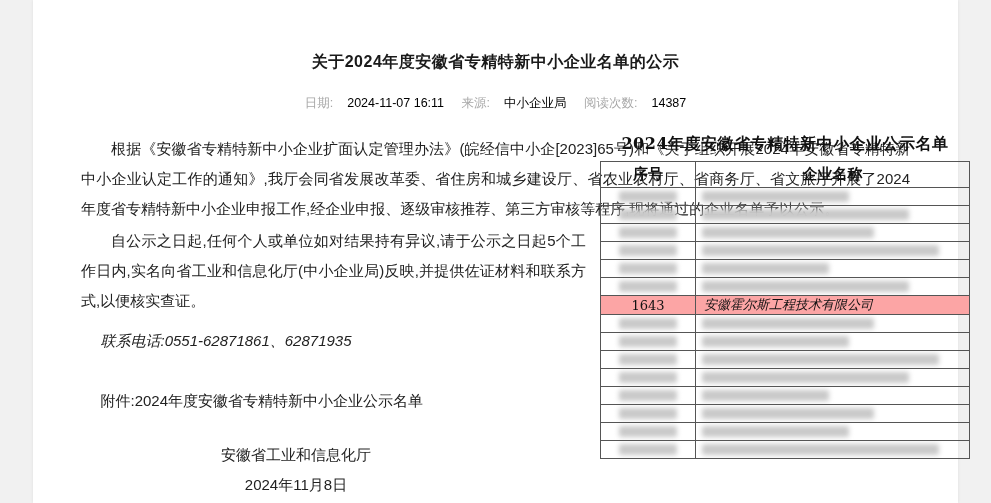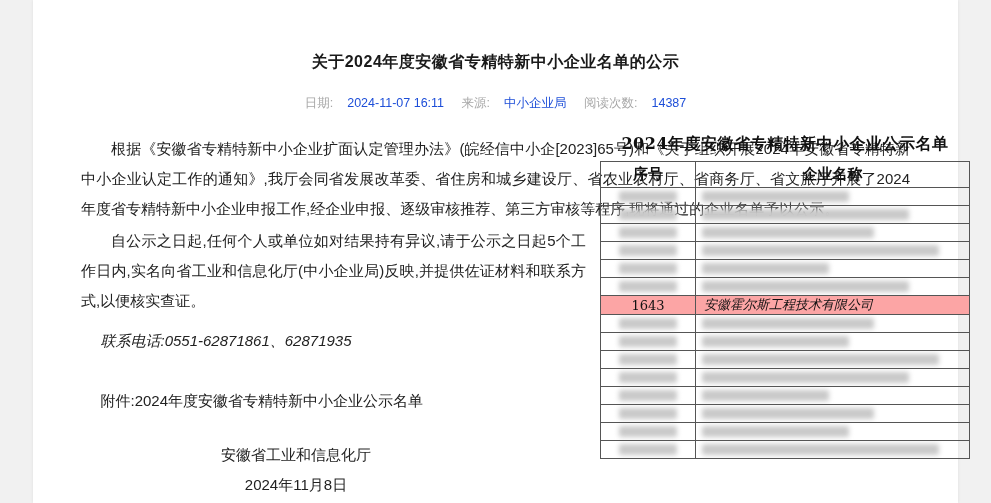--- a/index.html
+++ b/index.html
@@ -34,21 +34,21 @@
     line-height: 1.4;
   }
   .meta {
     text-align: center;
     margin-top: 22px;
     font-size: 12.5px;
     color: #9a9a9a;
   }
   .meta span { margin: 0 7px; }
   .meta .label { color: #a8a8a8; }
-  .meta .val { color: #1d4ed8; text-align: center; }
+  .meta .val { color: #000000; text-align: center; }
 
   .body-wrap {
     margin-top: 22px;
     padding: 0 48px 0 48px;
     position: relative;
   }
   p.para {
     font-size: 15px;
     color: #222;
     line-height: 2.0;

